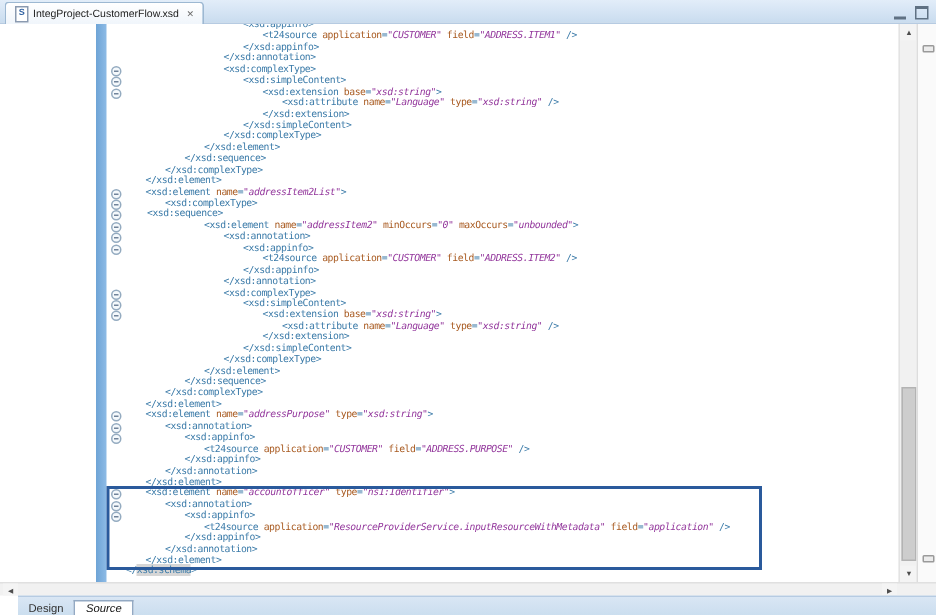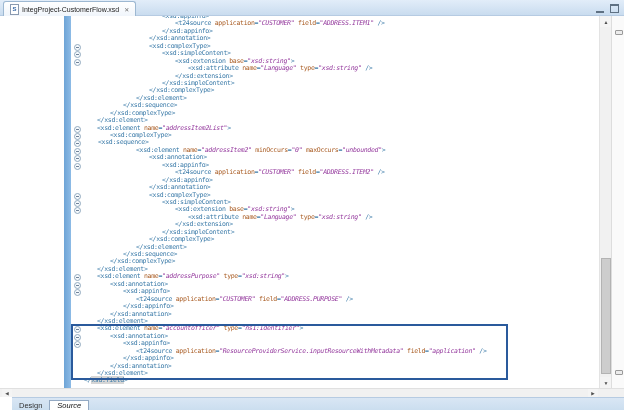--- a/index.html
+++ b/index.html
@@ -139,21 +139,21 @@
         <div class="code-line" style="padding-left: 59px;"><span class="tg">&lt;/xsd:appinfo&gt;</span></div>
         <div class="code-line" style="padding-left: 46px;"><span class="tg">&lt;/xsd:annotation&gt;</span></div>
         <div class="code-line" style="padding-left: 33px;"><span class="tg">&lt;/xsd:element&gt;</span></div>
         <div class="code-line" style="padding-left: 33px;"><span class="fold"></span><span class="tg">&lt;xsd:element </span><span class="at">name</span><span class="tg">=</span><span class="vl">"accountofficer"</span><span class="tg"> </span><span class="at">type</span><span class="tg">=</span><span class="vl">"ns1:Identifier"</span><span class="tg">&gt;</span></div>
         <div class="code-line" style="padding-left: 46px;"><span class="fold"></span><span class="tg">&lt;xsd:annotation&gt;</span></div>
         <div class="code-line" style="padding-left: 59px;"><span class="fold"></span><span class="tg">&lt;xsd:appinfo&gt;</span></div>
         <div class="code-line" style="padding-left: 72px;"><span class="tg">&lt;t24source </span><span class="at">application</span><span class="tg">=</span><span class="vl">"ResourceProviderService.inputResourceWithMetadata"</span><span class="tg"> </span><span class="at">field</span><span class="tg">=</span><span class="vl">"application"</span><span class="tg"> /&gt;</span></div>
         <div class="code-line" style="padding-left: 59px;"><span class="tg">&lt;/xsd:appinfo&gt;</span></div>
         <div class="code-line" style="padding-left: 46px;"><span class="tg">&lt;/xsd:annotation&gt;</span></div>
         <div class="code-line" style="padding-left: 33px;"><span class="tg">&lt;/xsd:element&gt;</span></div>
-        <div class="code-line" style="padding-left: 20px;"><span class="tg">&lt;/</span><span class="tg hl">xsd:field</span><span class="tg">&gt;</span></div>
+        <div class="code-line" style="padding-left: 20px;"><span class="tg">&lt;/</span><span class="tg hl">xsd:schema</span><span class="tg">&gt;</span></div>
       </div>
     <div class="sel-box"></div>
   </div>
 
   <div class="vscroll">
     <div class="sbtn up">
       <span>▲</span>
     </div>
     <div class="vthumb"></div>
     <div class="sbtn down">

